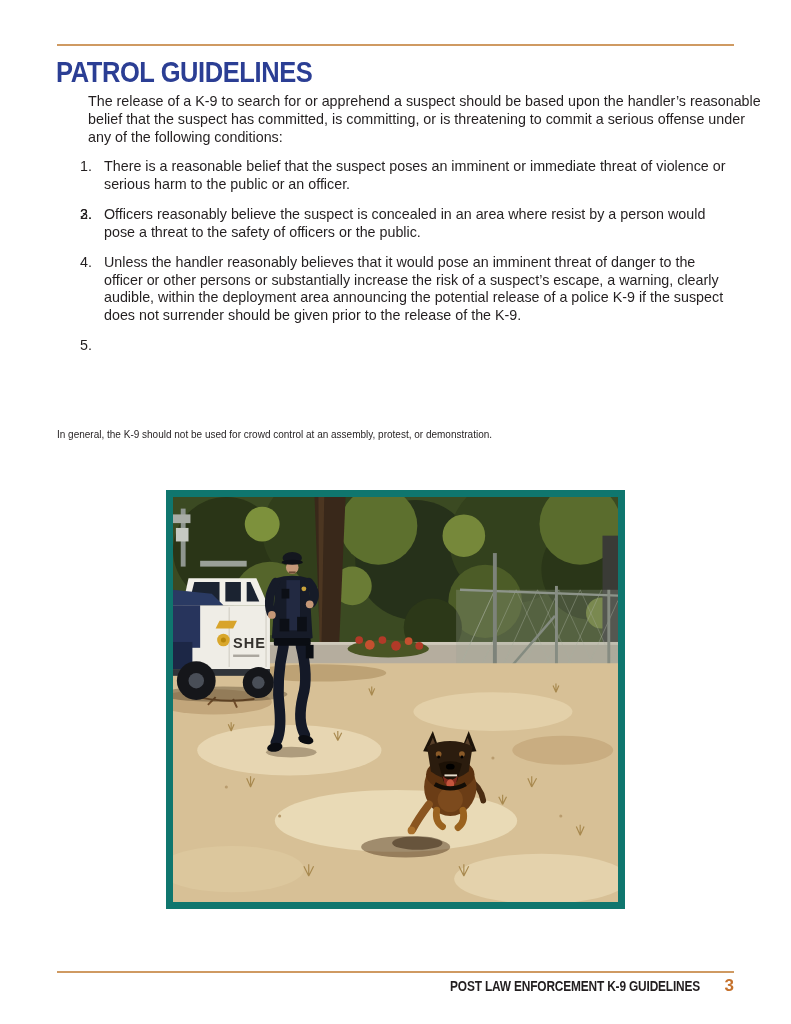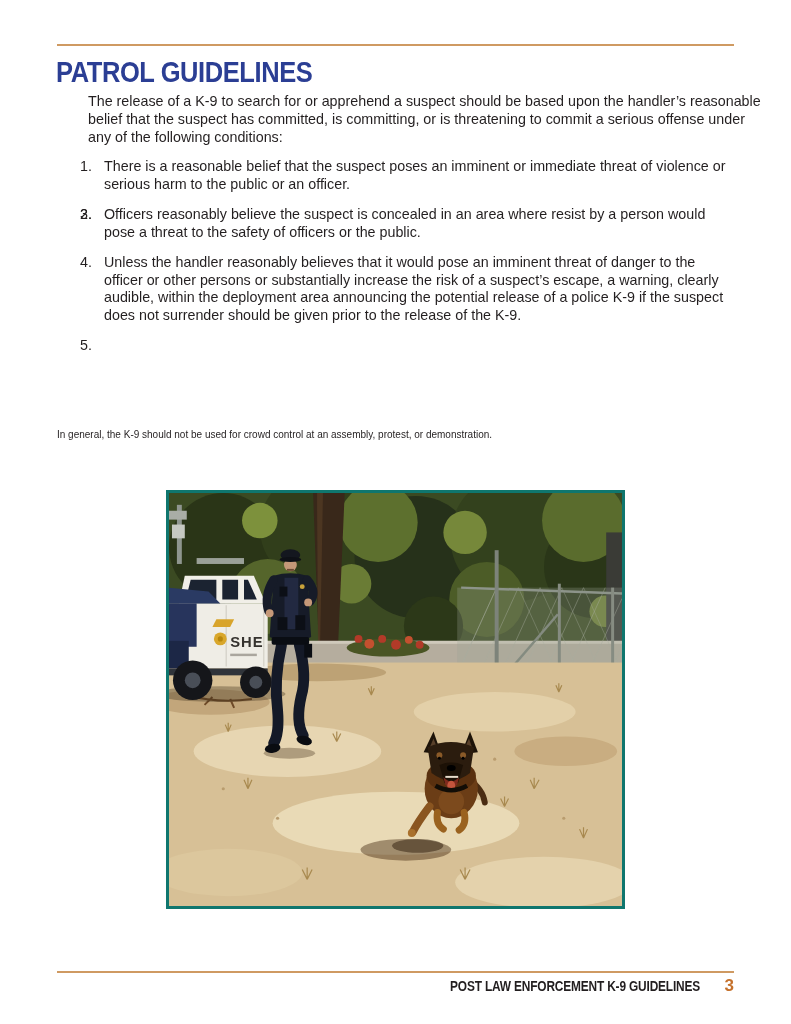--- a/index.html
+++ b/index.html
@@ -16,21 +16,21 @@
     font-size:30px; font-weight:700; color:#2b3e94; letter-spacing:-0.5px;
     transform:scaleX(0.85); transform-origin:0 50%; white-space:nowrap;
   }
   .intro { position:absolute; left:57px; top:93px; width:682px; font-size:14.3px; line-height:17.9px;margin-left:31px; }
   .cond-list { position:absolute; left:57px; top:158px; width:680px; }
   .cond-item { position:relative; padding-left:47px; margin-bottom:12px; font-size:14.3px; line-height:17.9px; }
   .cond-num { position:absolute; left:0; top:0; width:35px; text-align:right; }
   .closing { position:absolute; left:57px; top:426px; width:682px; font-size:10px; line-height:17.9px; }
   .photo-frame {
     position:absolute; left:166px; top:490px; width:459px; height:419px;
-    border:3px solid #0f766e; background:#d7c096;
+    border:7px solid #0f766e; background:#d7c096;
   }
   .photo-frame svg { display:block; width:100%; height:100%; }
   .footer-label {
     position:absolute; right:91px; top:978px;
     font-size:14px; font-weight:700; color:#221e1f; letter-spacing:-0.2px; white-space:nowrap;
     transform:scaleX(0.85); transform-origin:100% 50%;
   }
   .footer-page-num {
     position:absolute; right:57px; top:976px;
     font-size:17px; font-weight:700; color:#c5712c;

